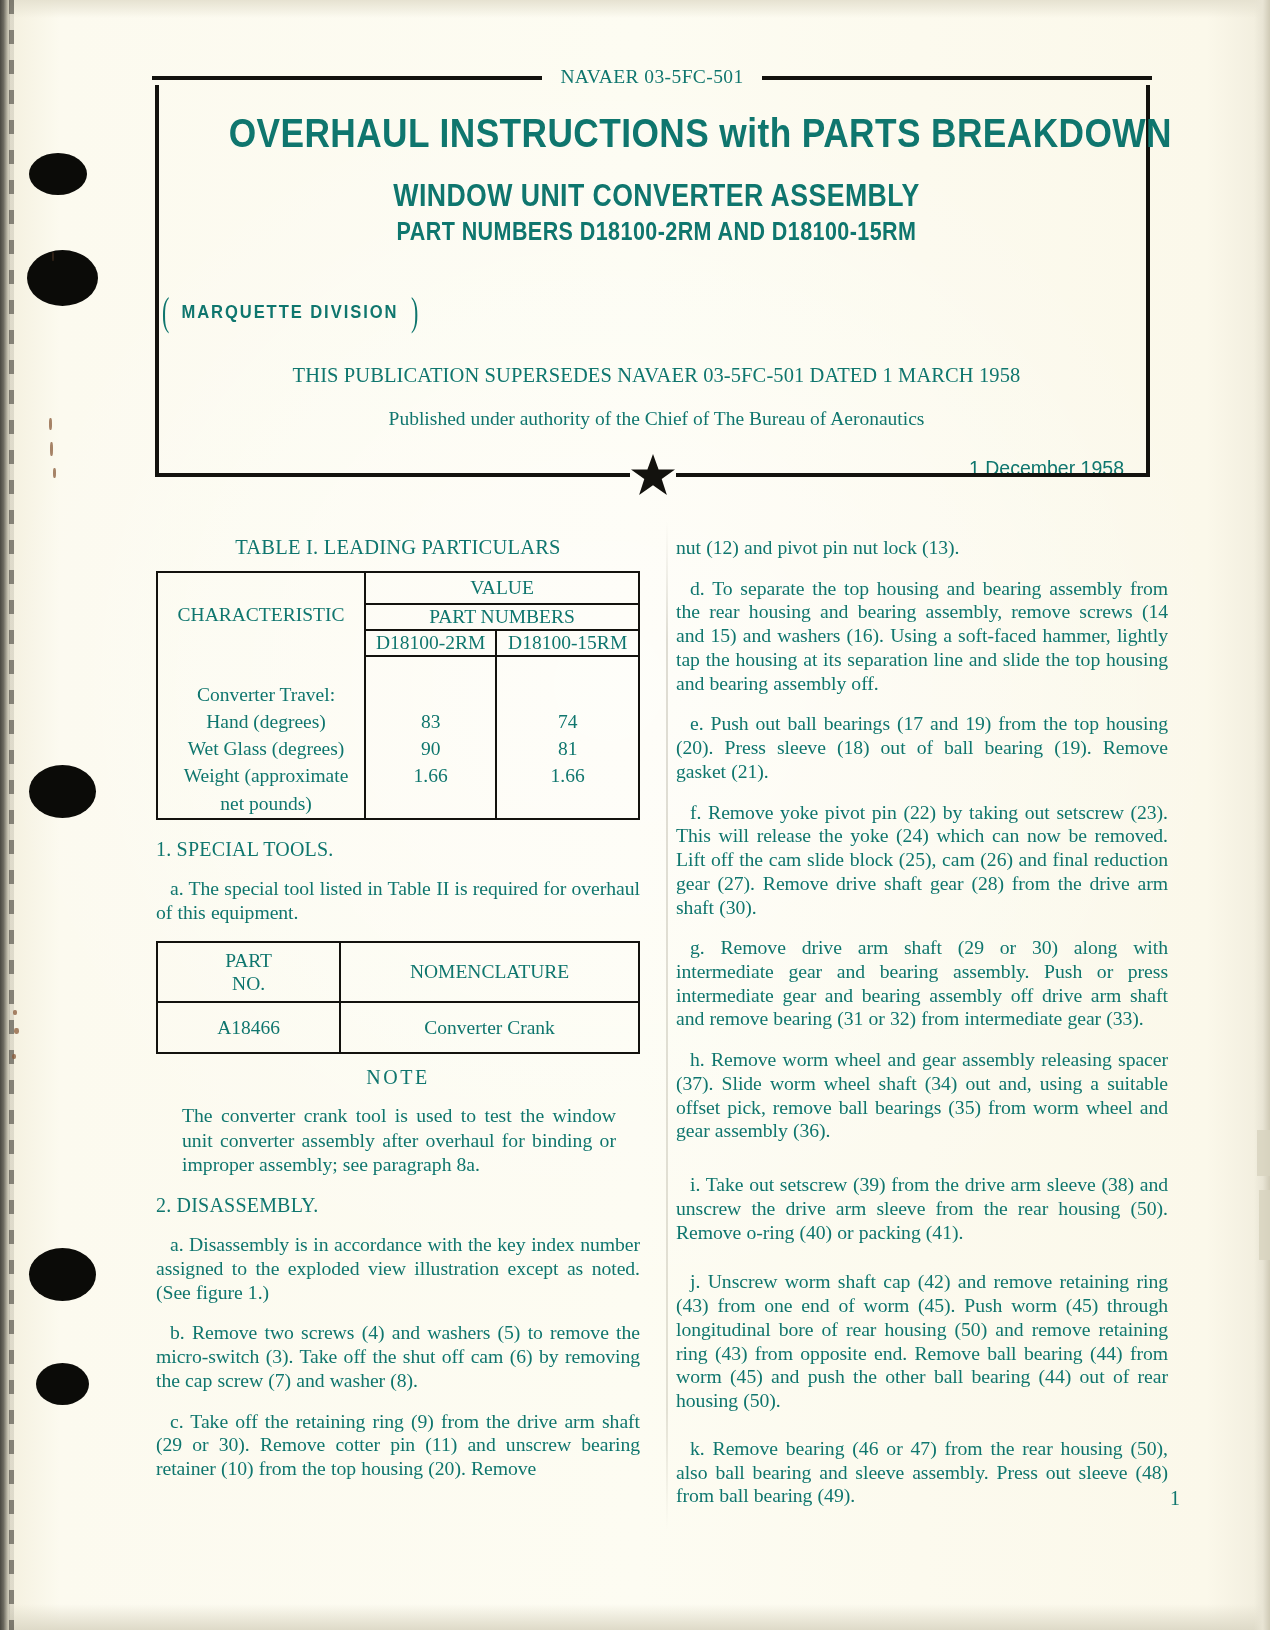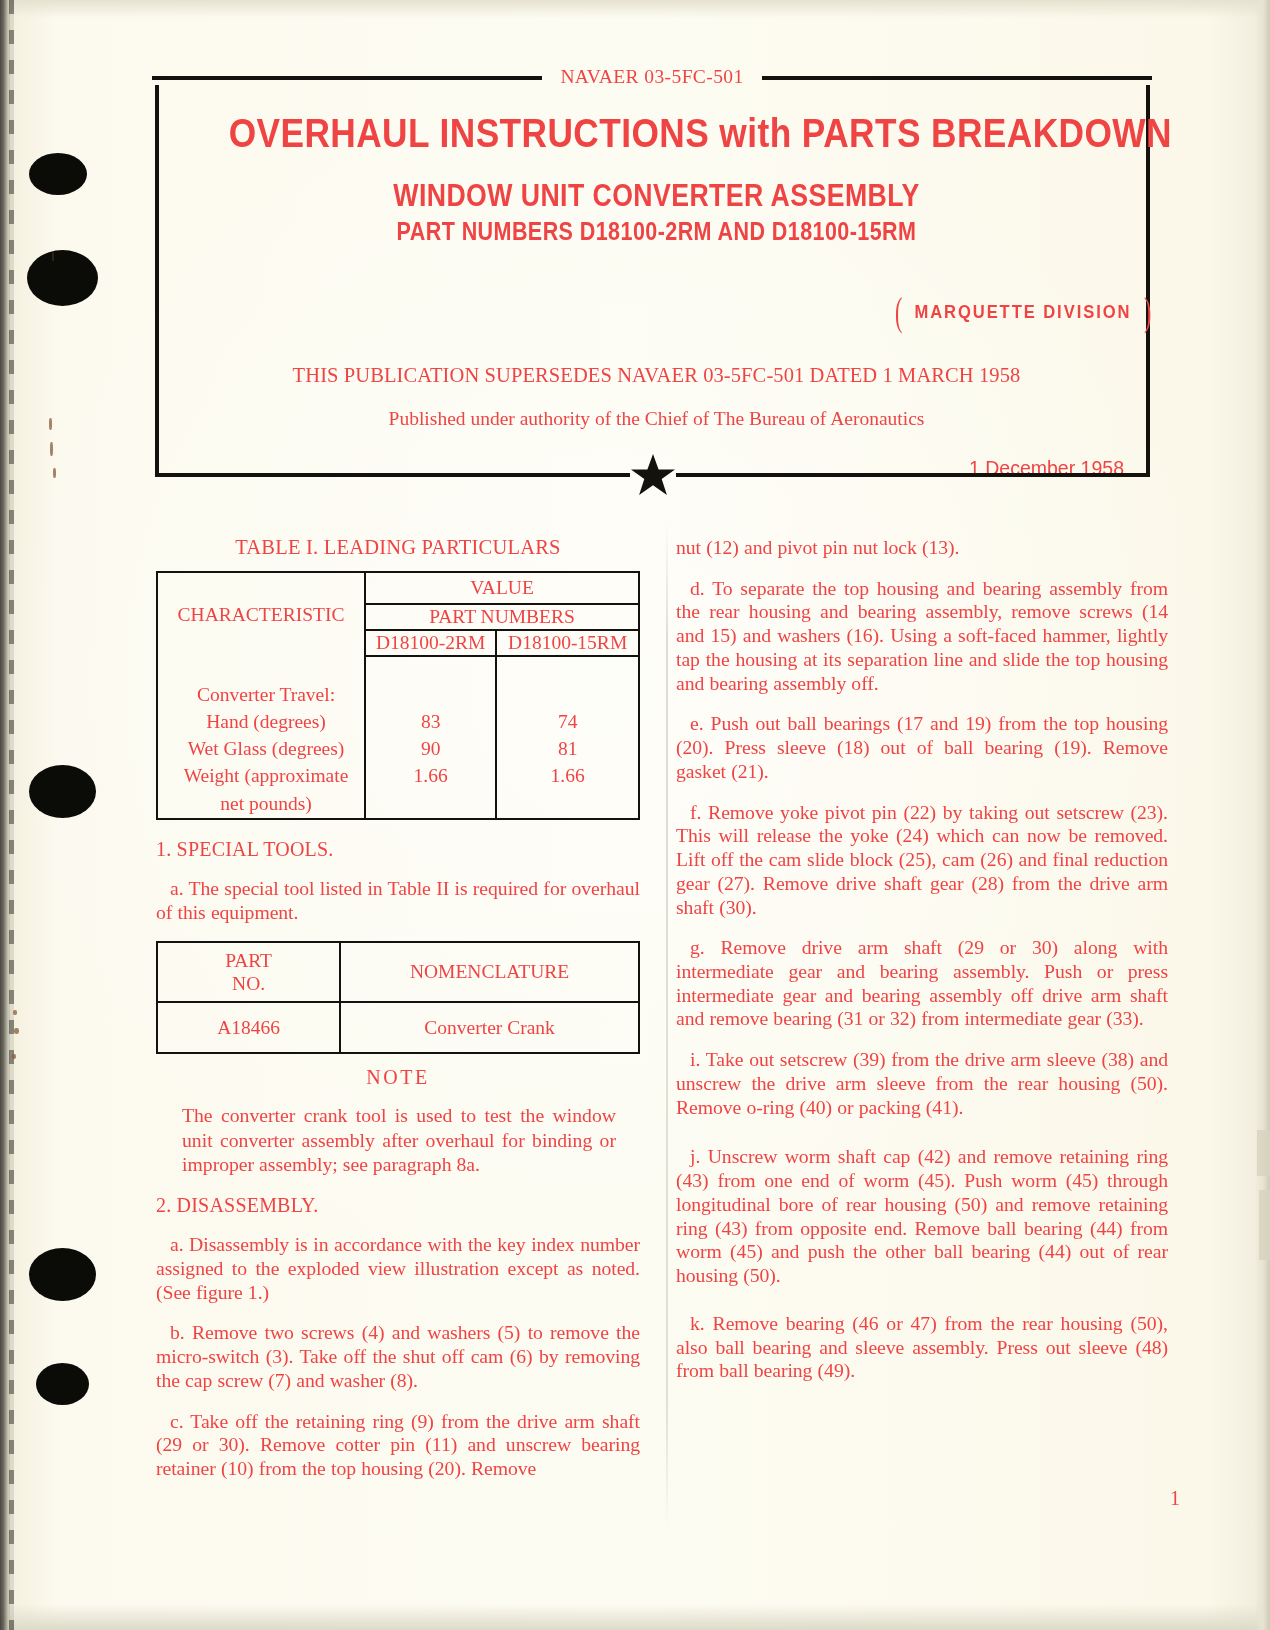--- a/index.html
+++ b/index.html
@@ -59,21 +59,21 @@
   }
 
   
   .speck { position: absolute; background: #8a5b3a; opacity: .75; border-radius: 40%; }
 
   
   #doc {
     position: absolute;
     left: 0; top: 0;
     width: 1270px; height: 1630px;
-    color: #ef4444;
+    color: #0f766e;
   }
 
   
   #masthead {
     position: absolute;
     left: 152px; top: 64px;
     width: 1000px;
     height: 28px;
     display: flex;
     align-items: center;
@@ -146,21 +146,21 @@
   }
   #part-numbers {
     position: absolute; left: 0; top: 133px; width: 995px;
     text-align: center;
     font-size: 25px;
     line-height: 1.05;
     white-space: nowrap;
   }
   #division {
     position: absolute; left: 0; top: 203px; width: 995px;
-    text-align: right;
+    text-align: left;
     font-size: 20px;
     white-space: nowrap;
   }
   #division .paren {
     font-family: "Liberation Serif", serif;
     font-weight: normal;
     font-size: 40px;
     vertical-align: -7px;
     display: inline-block;
     transform: scaleX(0.55);
@@ -437,19 +437,20 @@
     <p class="body indent">b.  Remove two screws (4) and washers (5) to remove the micro-switch (3).  Take off the shut off cam (6) by removing the cap screw (7) and washer (8).</p>
     <p class="body indent">c.  Take off the retaining ring (9) from the drive arm shaft (29 or 30).  Remove cotter pin (11) and unscrew bearing retainer (10) from the top housing (20).  Remove</p>
   </div>
 
   <div id="col-right">
     <p class="body">nut (12) and pivot pin nut lock (13).</p>
     <p class="body indent">d.  To separate the top housing and bearing assembly from the rear housing and bearing assembly, remove screws (14 and 15) and washers (16).  Using a soft-faced hammer, lightly tap the housing at its separation line and slide the top housing and bearing assembly off.</p>
     <p class="body indent">e.  Push out ball bearings (17 and 19) from the top housing (20).  Press sleeve (18) out of ball bearing (19).  Remove gasket (21).</p>
     <p class="body indent">f.  Remove yoke pivot pin (22) by taking out setscrew (23).  This will release the yoke (24) which can now be removed.  Lift off the cam slide block (25), cam (26) and final reduction gear (27).  Remove drive shaft gear (28) from the drive arm shaft (30).</p>
     <p class="body indent">g.  Remove drive arm shaft (29 or 30) along with intermediate gear and bearing assembly.  Push or press intermediate gear and bearing assembly off drive arm shaft and remove bearing (31 or 32) from intermediate gear (33).</p>
+    <p class="body indent" style="margin-bottom:30px;">h.  Remove worm wheel and gear assembly releasing spacer (37).  Slide worm wheel shaft (34) out and, using a suitable offset pick, remove ball bearings (35) from worm wheel and gear assembly (36).</p>
     <p class="body indent" style="margin-bottom:26px;">i.  Take out setscrew (39) from the drive arm sleeve (38) and unscrew the drive arm sleeve from the rear housing (50).  Remove o-ring (40) or packing (41).</p>
     <p class="body indent" style="margin-bottom:24px;">j.  Unscrew worm shaft cap (42) and remove retaining ring (43) from one end of worm (45).  Push worm (45) through longitudinal bore of rear housing (50) and remove retaining ring (43) from opposite end.  Remove ball bearing (44) from worm (45) and push the other ball bearing (44) out of rear housing (50).</p>
     <p class="body indent">k.  Remove bearing (46 or 47) from the rear housing (50), also ball bearing and sleeve assembly.  Press out sleeve (48) from ball bearing (49).</p>
   </div>
 
   <div id="page-number">1</div>
 </div>
 
 </body></html>

